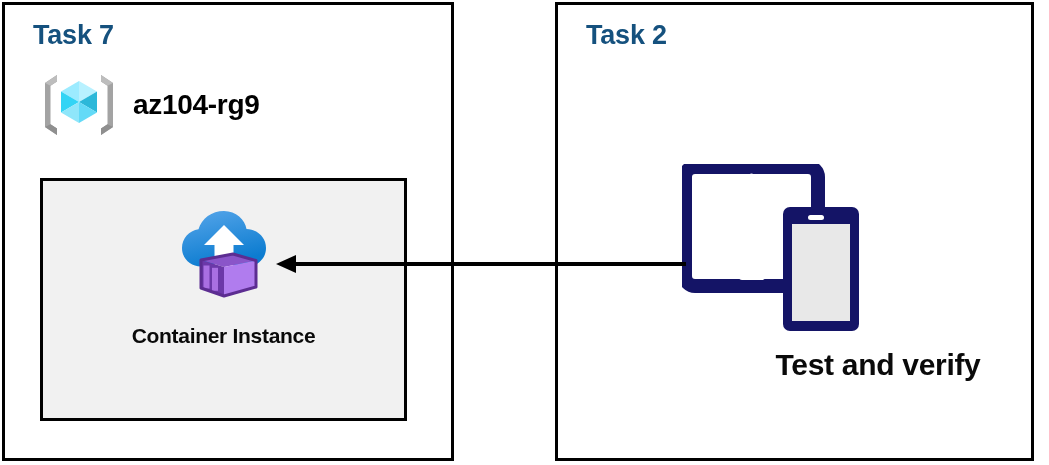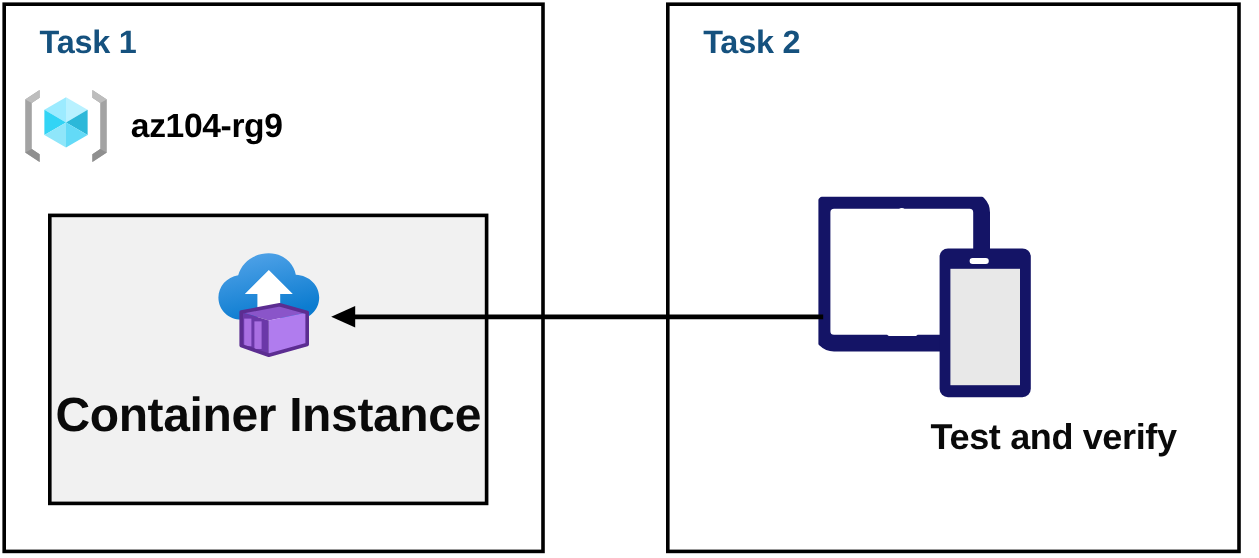--- a/index.html
+++ b/index.html
@@ -47,21 +47,21 @@
     font-size: 27px;
     font-weight: bold;
     color: #15517E;
     letter-spacing: -0.2px;
     white-space: nowrap;
   }
 
   
   #rg-row {
     position: absolute;
-    left: 12px;
+    left: 36px;
     top: 62px;
     display: flex;
     align-items: center;
     gap: 16px;
   }
   #rg-icon {
     width: 76px;
     height: 76px;
     display: block;
   }
@@ -92,21 +92,21 @@
     width: 104px;
     height: 100px;
     display: block;
   }
   #ci-label {
     position: absolute;
     left: 0;
     right: 0;
     top: 143px;
     text-align: center;
-    font-size: 40px;
+    font-size: 21px;
     font-weight: bold;
     color: #0A0A0A;
     letter-spacing: -0.3px;
   }
 
   
   #devices-icon {
     position: absolute;
     left: 682px;
     top: 164px;
@@ -137,21 +137,21 @@
     display: block;
     overflow: visible;
   }
 </style>
 </head>
 <body>
 
 <div id="diagram">
 
   <div id="panel-task1" class="panel">
-    <div class="panel-title">Task 1</div>
+    <div class="panel-title">Task 7</div>
 
     <div id="rg-row">
       <svg id="rg-icon" viewBox="0 0 76 76">
 
         <path d="M16 8 L4 16 L4 60 L16 68 L16 61.5 L9.5 57.2 L9.5 18.8 L16 14.5 Z" fill="#A3A3A3"></path>
         <path d="M16 8 L4 16 L9.5 18.8 L16 14.5 Z" fill="#BDBDBD"></path>
         <path d="M16 68 L4 60 L9.5 57.2 L16 61.5 Z" fill="#8F8F8F"></path>
 
         <path d="M60 8 L72 16 L72 60 L60 68 L60 61.5 L66.5 57.2 L66.5 18.8 L60 14.5 Z" fill="#A3A3A3"></path>
         <path d="M60 8 L72 16 L66.5 18.8 L60 14.5 Z" fill="#BDBDBD"></path>

